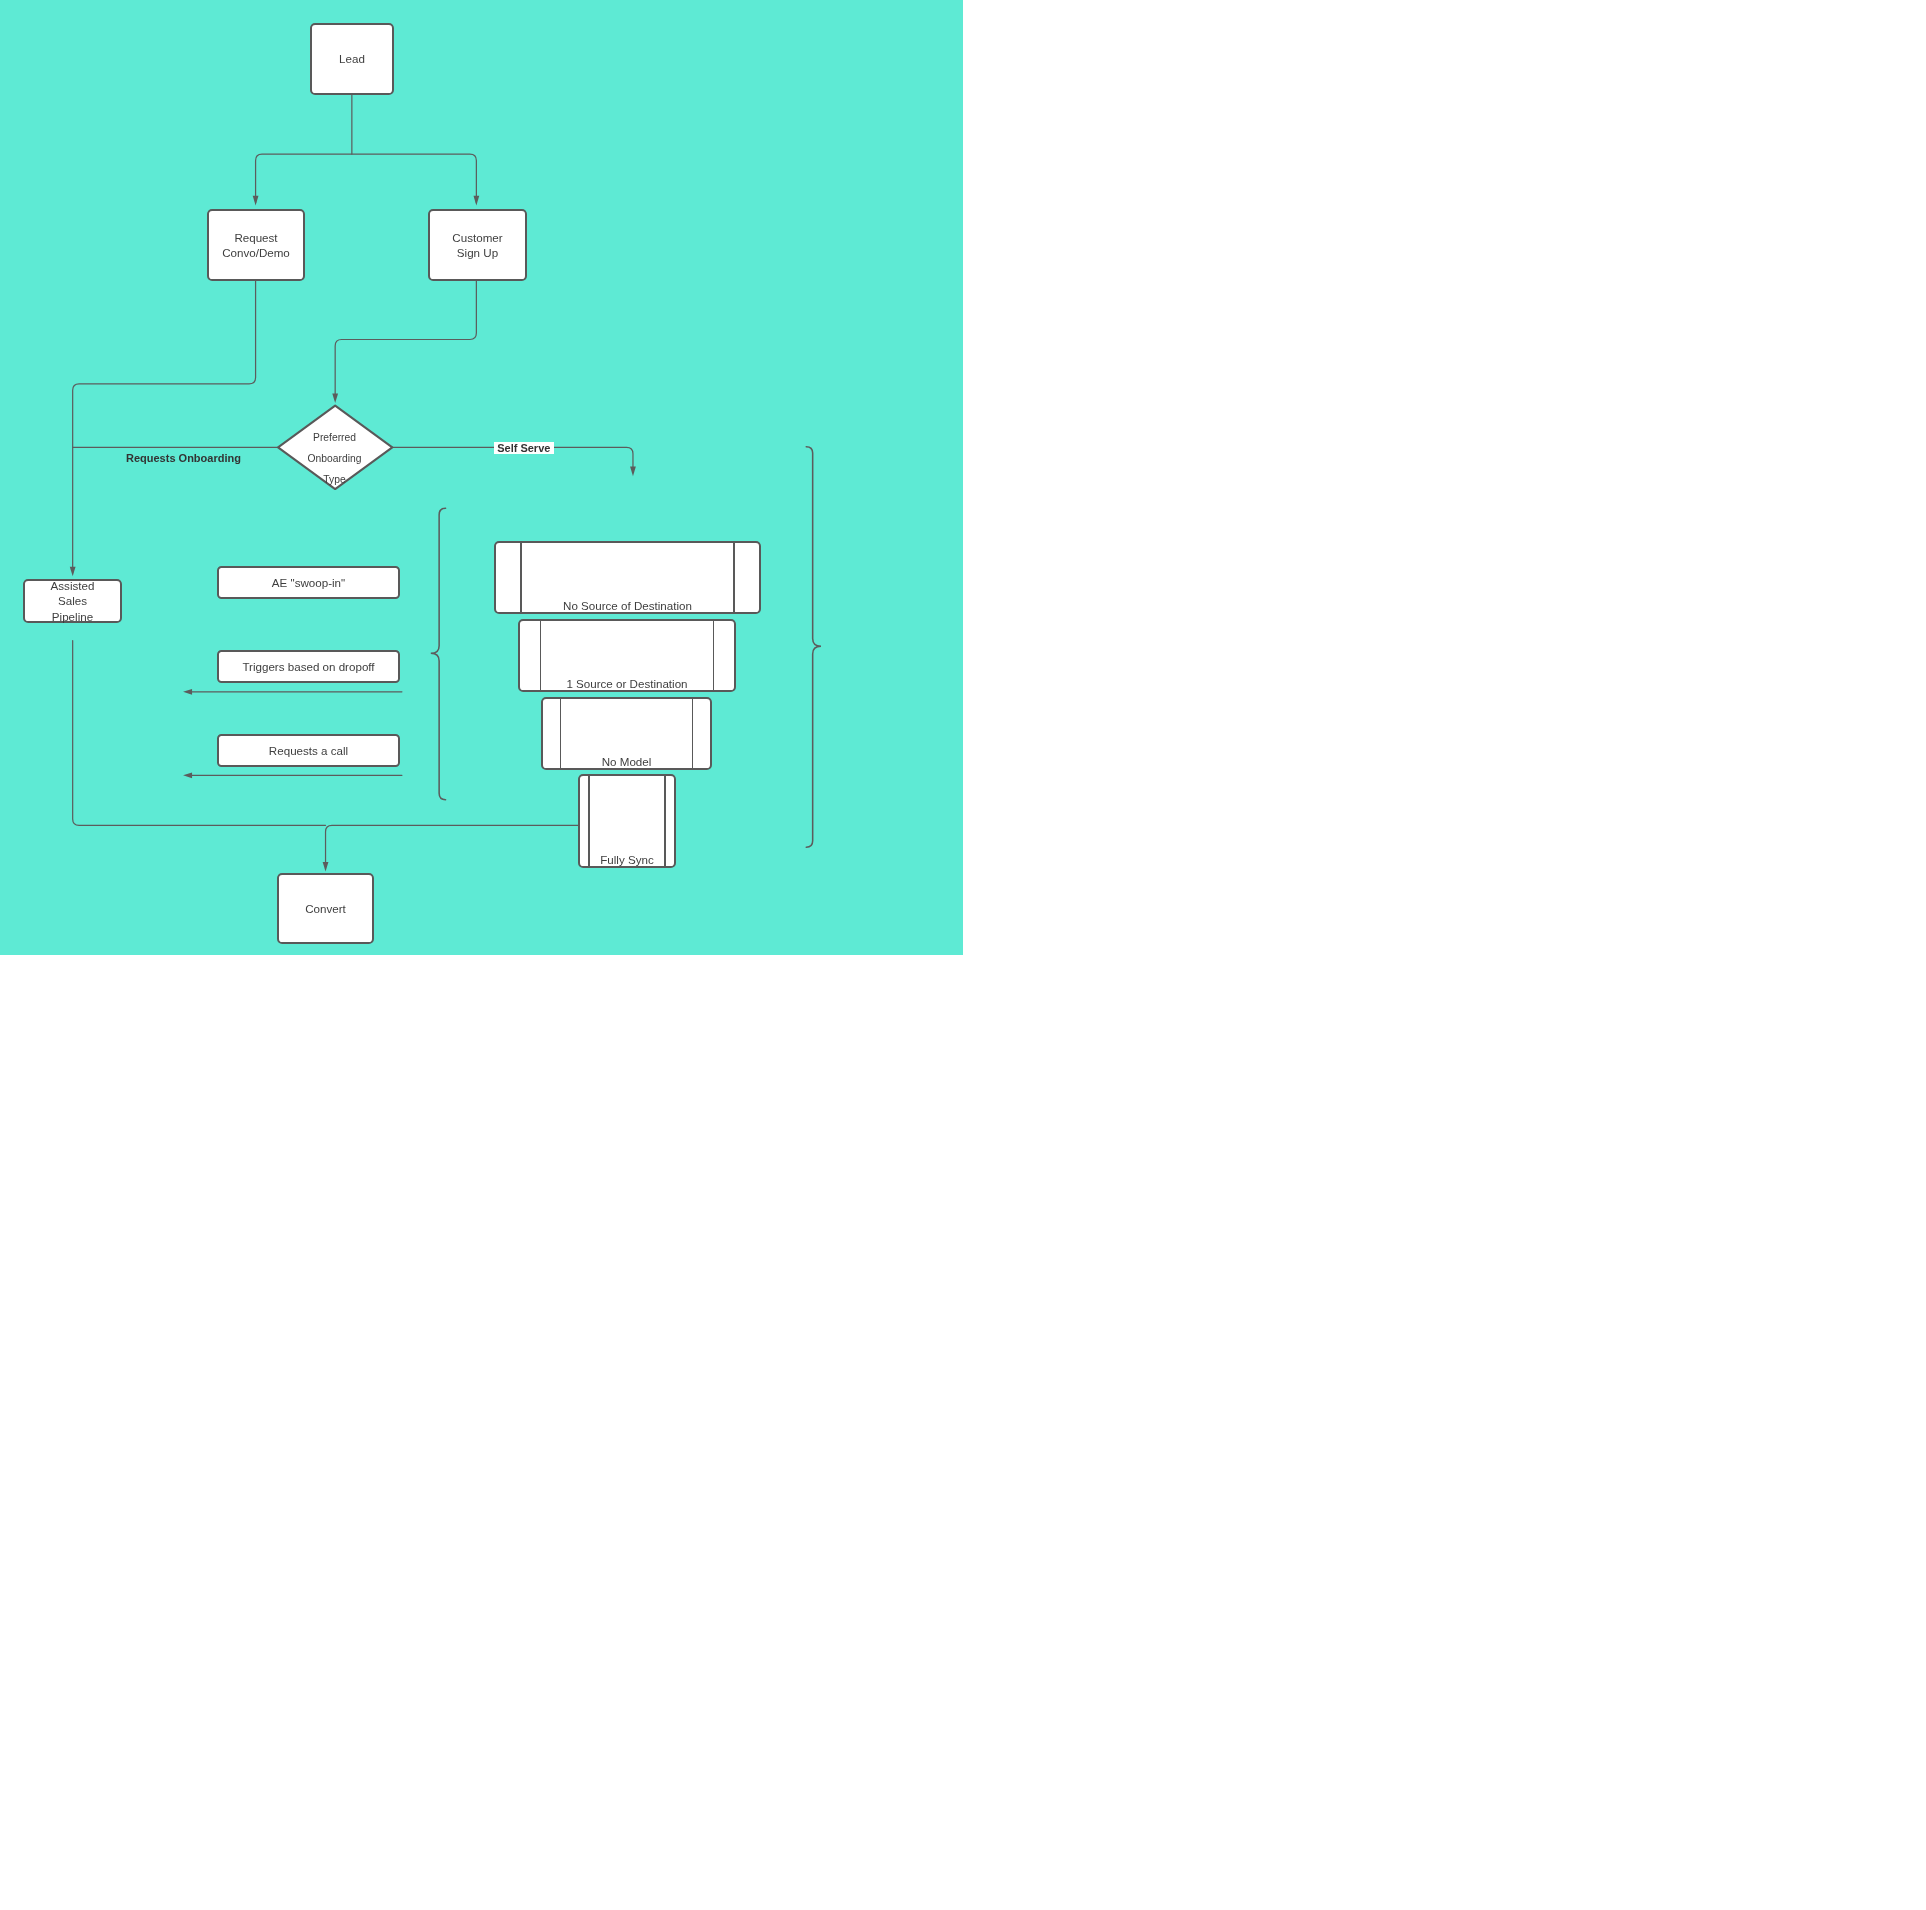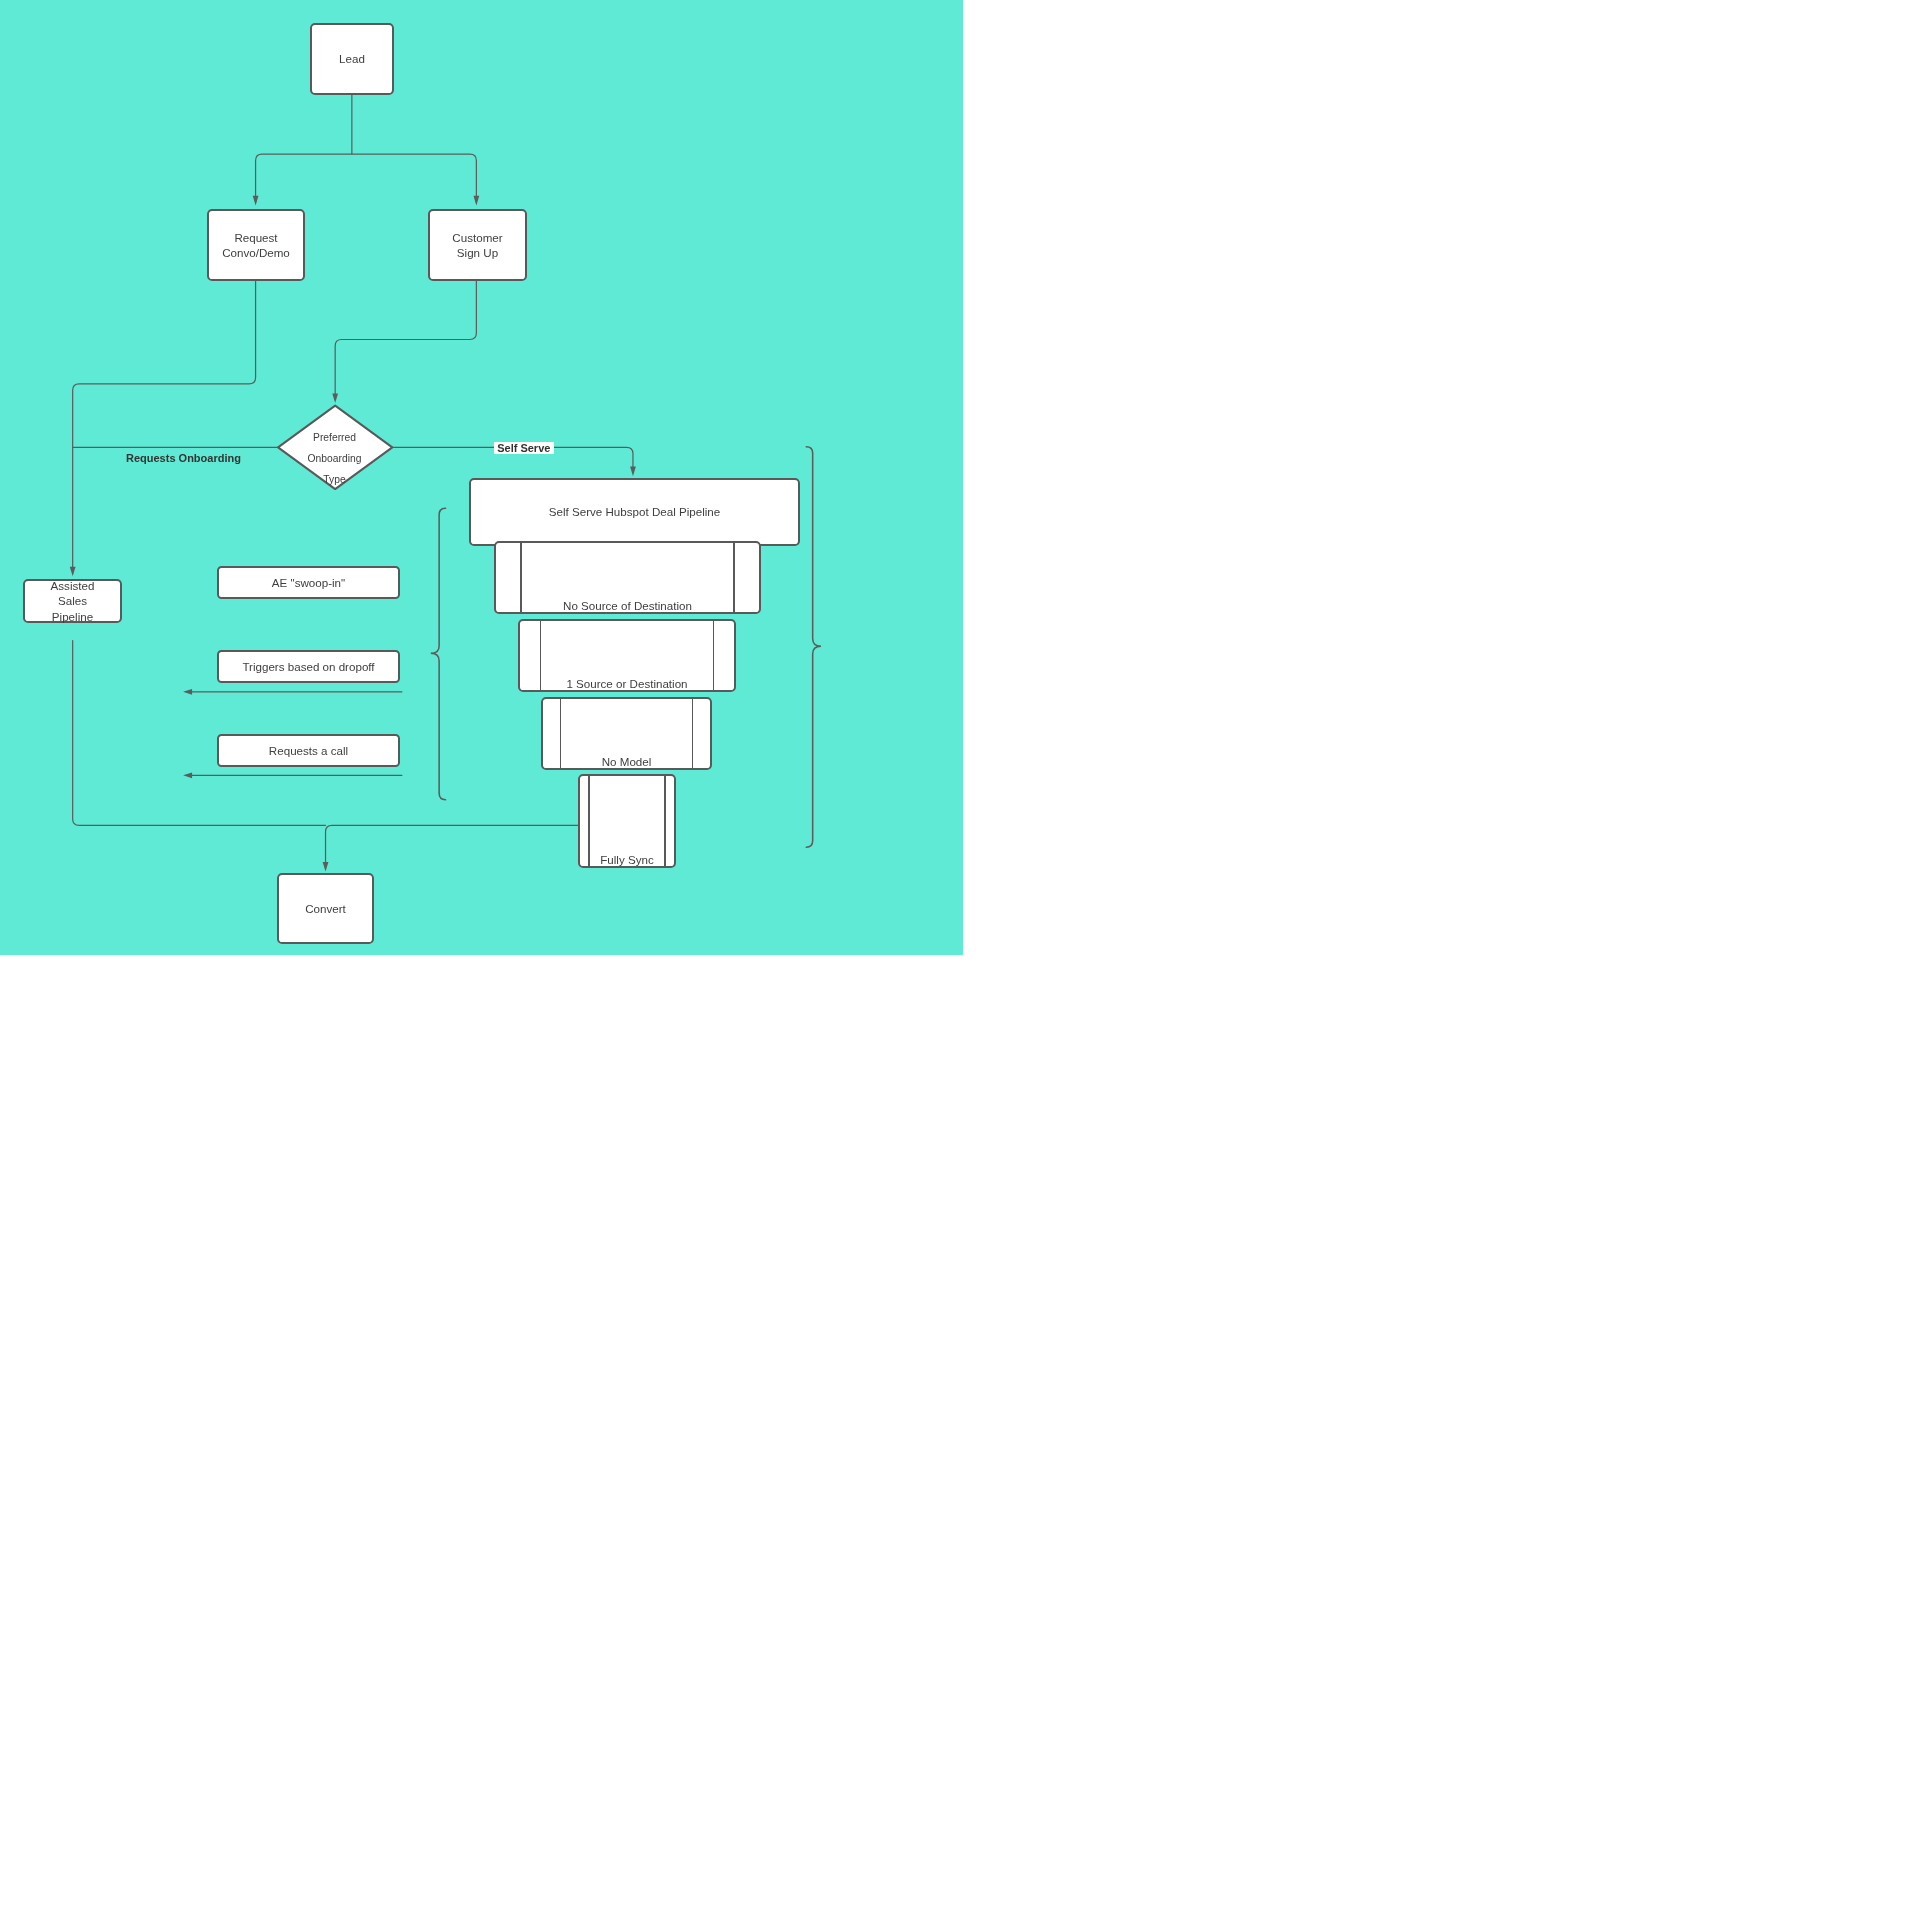--- a/index.html
+++ b/index.html
@@ -132,23 +132,20 @@
   </div>
 
   <div class="node small n-triggers">
     <span>Triggers based on dropoff</span>
   </div>
 
   <div class="node small n-reqcall">
     <span>Requests a call</span>
   </div>
 
-  <div class="node n-ssp">
-    <span>Self Serve Hubspot Deal Pipeline</span>
-  </div>
 
   <div class="pproc f1">
     <div class="bar l"></div>
     <div class="bar r"></div>
     <span>No Source of Destination</span>
   </div>
 
   <div class="pproc f2">
     <div class="bar l"></div>
     <div class="bar r"></div>

